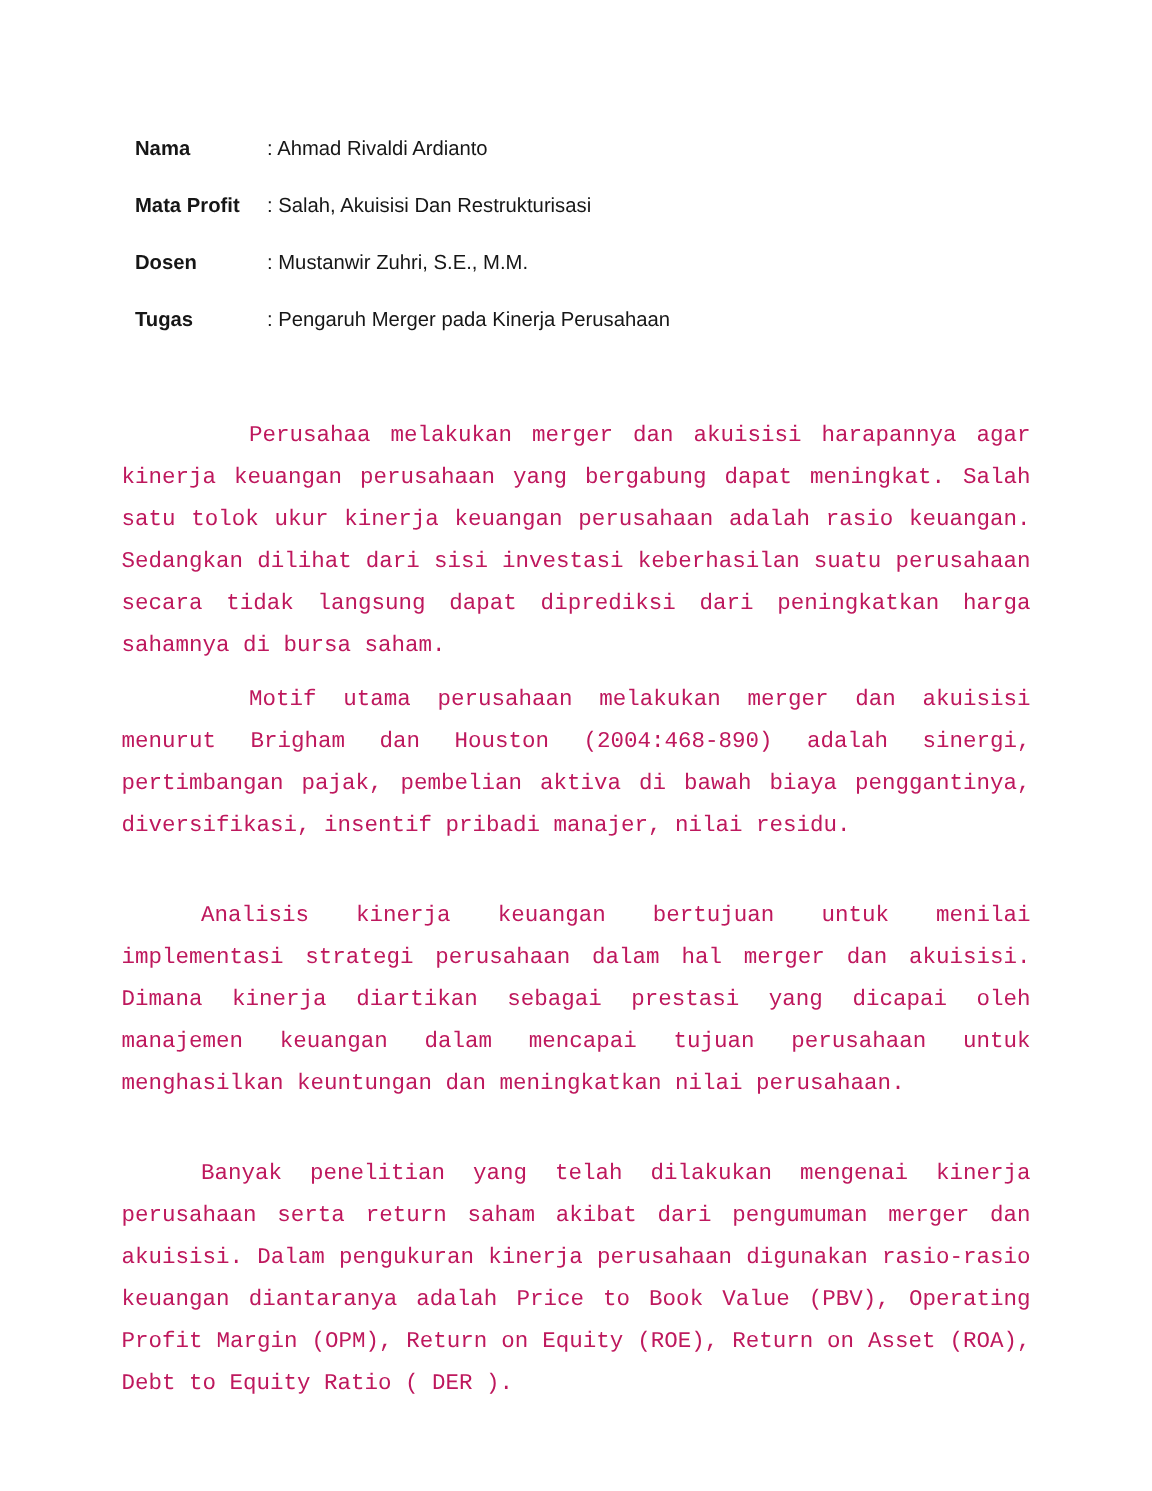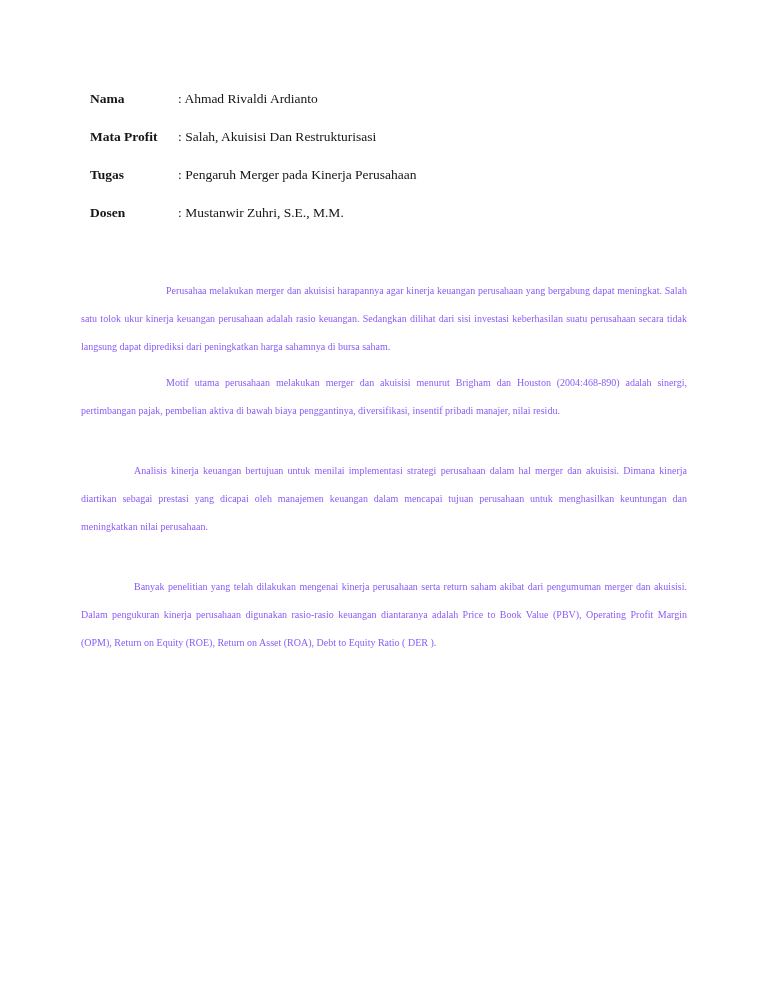--- a/index.html
+++ b/index.html
@@ -16,21 +16,21 @@
     overflow: hidden;
     color: #1a1a1a;
   }
 
   
   .doc-header {
     position: absolute;
     left: 90px;
     top: 90px;
     width: 600px;
-    font-family: Liberation Serif, serif;
+    font-family: Liberation Sans, sans-serif;
     font-size: 13.5px;
     color: #161616;
   }
   .hrow {
     display: flex;
     align-items: flex-start;
     line-height: 18px;
     margin-bottom: 20px; 
   }
   .hrow .hlabel {
@@ -41,24 +41,24 @@
     flex: 1 1 auto;
     font-weight: normal;
   }
 
   
   .doc-body {
     position: absolute;
     left: 81px;
     top: 277px;
     width: 606px;
-    font-family: Liberation Serif, serif;
-    font-size: 10px;
+    font-family: Liberation Mono, monospace;
+    font-size: 15px;
     line-height: 28px;
-    color: #8b5cf6;
+    color: #be185d;
     text-align: justify;
   }
   .para { margin-bottom: 8px; }
   .indent-lg { text-indent: 85px; }
   .indent-sm { text-indent: 53px; margin-top: 32px; }
 </style>
 </head>
 <body>
 
 <div class="page">
@@ -66,26 +66,26 @@
   <div class="doc-header">
     <div class="hrow">
       <span class="hlabel">Nama</span>
       <span class="hvalue">: Ahmad Rivaldi Ardianto</span>
     </div>
     <div class="hrow">
       <span class="hlabel">Mata Profit</span>
       <span class="hvalue">: Salah, Akuisisi Dan Restrukturisasi</span>
     </div>
     <div class="hrow">
+      <span class="hlabel">Dosen</span>
+      <span class="hvalue">: Mustanwir Zuhri, S.E., M.M.</span>
+    </div>
+    <div class="hrow">
       <span class="hlabel">Tugas</span>
       <span class="hvalue">: Pengaruh Merger pada Kinerja Perusahaan</span>
-    </div>
-    <div class="hrow">
-      <span class="hlabel">Dosen</span>
-      <span class="hvalue">: Mustanwir Zuhri, S.E., M.M.</span>
     </div>
   </div>
 
   <div class="doc-body">
     <p class="para indent-lg">Perusahaa melakukan merger dan akuisisi harapannya agar kinerja keuangan perusahaan yang bergabung dapat meningkat. Salah satu tolok ukur kinerja keuangan perusahaan adalah rasio keuangan. Sedangkan dilihat dari sisi investasi keberhasilan suatu perusahaan secara tidak langsung dapat diprediksi dari peningkatkan harga sahamnya di bursa saham.</p>
     <p class="para indent-lg">Motif utama perusahaan melakukan merger dan akuisisi menurut Brigham dan Houston (2004:468-890) adalah sinergi, pertimbangan pajak, pembelian aktiva di bawah biaya penggantinya, diversifikasi, insentif pribadi manajer, nilai residu.</p>
     <p class="para indent-sm">Analisis kinerja keuangan bertujuan untuk menilai implementasi strategi perusahaan dalam hal merger dan akuisisi. Dimana kinerja diartikan sebagai prestasi yang dicapai oleh manajemen keuangan dalam mencapai tujuan perusahaan untuk menghasilkan keuntungan dan meningkatkan nilai perusahaan.</p>
     <p class="para indent-sm">Banyak penelitian yang telah dilakukan mengenai kinerja perusahaan serta return saham akibat dari pengumuman merger dan akuisisi. Dalam pengukuran kinerja perusahaan digunakan rasio-rasio keuangan diantaranya adalah Price to Book Value (PBV), Operating Profit Margin (OPM), Return on Equity (ROE), Return on Asset (ROA), Debt to Equity Ratio ( DER ).</p>
   </div>
 

